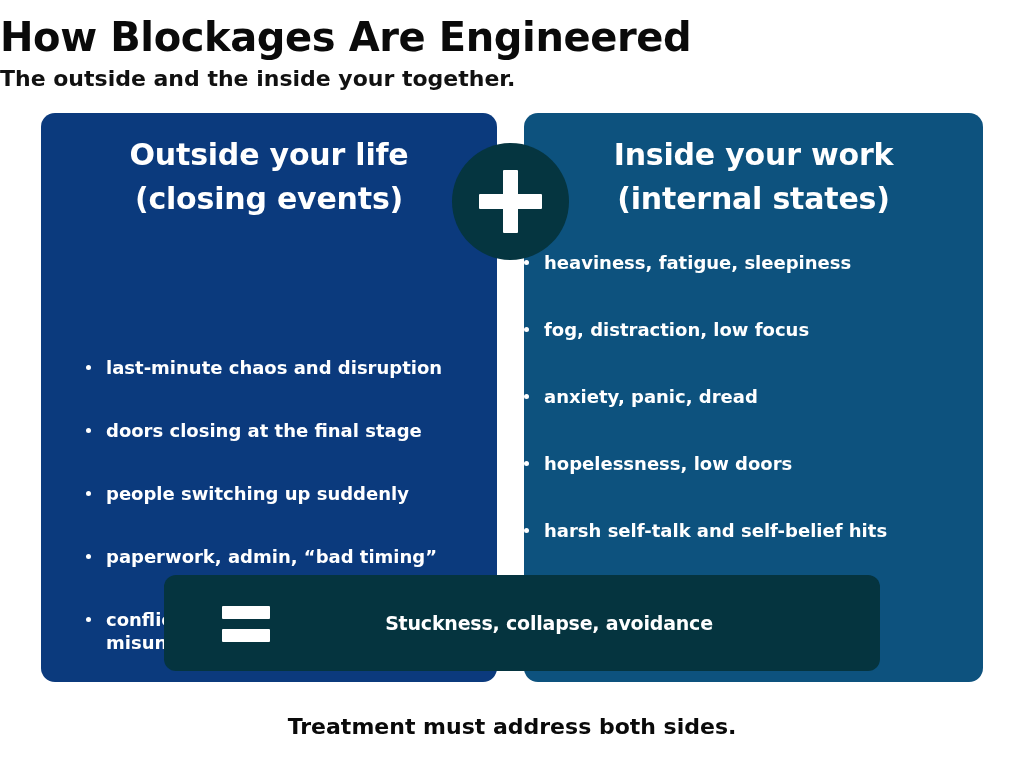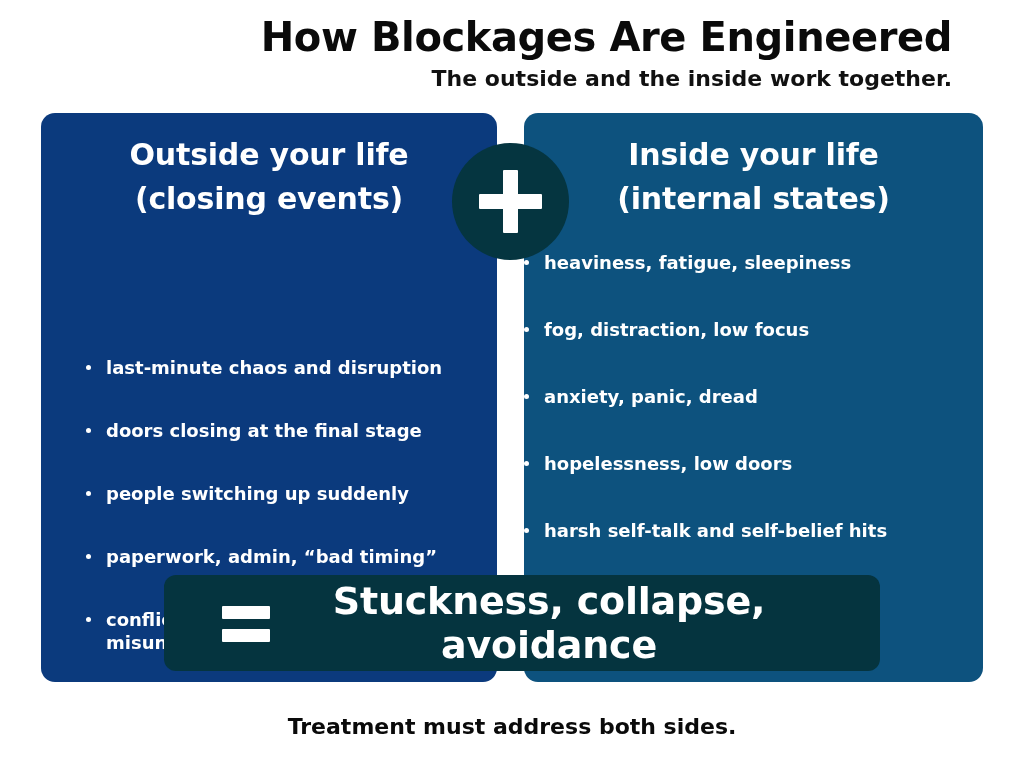--- a/index.html
+++ b/index.html
@@ -15,21 +15,21 @@
     font-family: "Liberation Sans", sans-serif;
     -webkit-font-smoothing: antialiased;
   }
 
   
   .header {
     position: absolute;
     left: 0;
     top: 0;
     width: 952px;
-    text-align: right;
+    text-align: left;
   }
   .main-title {
     margin: 0;
     padding-top: 14px;
     font-size: 40px;
     font-weight: 700;
     letter-spacing: -0.4px;
     color: #0a0a0a;
     line-height: 1.15;
     font-family: "DejaVu Sans", sans-serif;
@@ -165,21 +165,21 @@
     background: #ffffff;
     border-radius: 1px;
   }
   .equals-icon .eq-bar.top { top: 4px; }
   .equals-icon .eq-bar.bottom { top: 27px; }
 
   .result-text {
     flex: 1 1 auto;
     text-align: center;
     color: #ffffff;
-    font-size: 38px;
+    font-size: 19px;
     font-weight: 700;
     letter-spacing: -0.2px;
     padding-right: 52px;
     font-family: "DejaVu Sans", sans-serif;
   }
 
   
   .footer-caption {
     position: absolute;
     left: 0;
@@ -190,21 +190,21 @@
     font-weight: 700;
     color: #0a0a0a;
     font-family: "DejaVu Sans", sans-serif;
   }
 </style>
 </head>
 <body style="background: rgb(255, 255, 255);">
 
 <div class="header">
   <h1 class="main-title">How Blockages Are Engineered</h1>
-  <p class="subtitle">The outside and the inside work together.</p>
+  <p class="subtitle">The outside and the inside your together.</p>
 </div>
 
 <div class="panel panel-left" style="background: rgb(11, 58, 125);">
   <h2 class="panel-heading">
     <span>Outside your life</span>
     <span class="line2">(closing events)</span>
   </h2>
   <ul class="bullets">
     <li class="bullet">last-minute chaos and disruption</li>
     <li class="bullet">doors closing at the final stage</li>
@@ -212,21 +212,21 @@
     <li class="bullet">paperwork, admin, “bad timing”</li>
     <li class="bullet">
       <span>conflict, rumours,</span>
       <span class="wrap2">misunderstandings</span>
     </li>
   </ul>
 </div>
 
 <div class="panel panel-right" style="background: rgb(13, 82, 126);">
   <h2 class="panel-heading">
-    <span>Inside your life</span>
+    <span>Inside your work</span>
     <span class="line2">(internal states)</span>
   </h2>
   <ul class="bullets">
     <li class="bullet">heaviness, fatigue, sleepiness</li>
     <li class="bullet">fog, distraction, low focus</li>
     <li class="bullet">anxiety, panic, dread</li>
     <li class="bullet">hopelessness, low doors</li>
     <li class="bullet">harsh self-talk and self-belief hits</li>
   </ul>
 </div>

